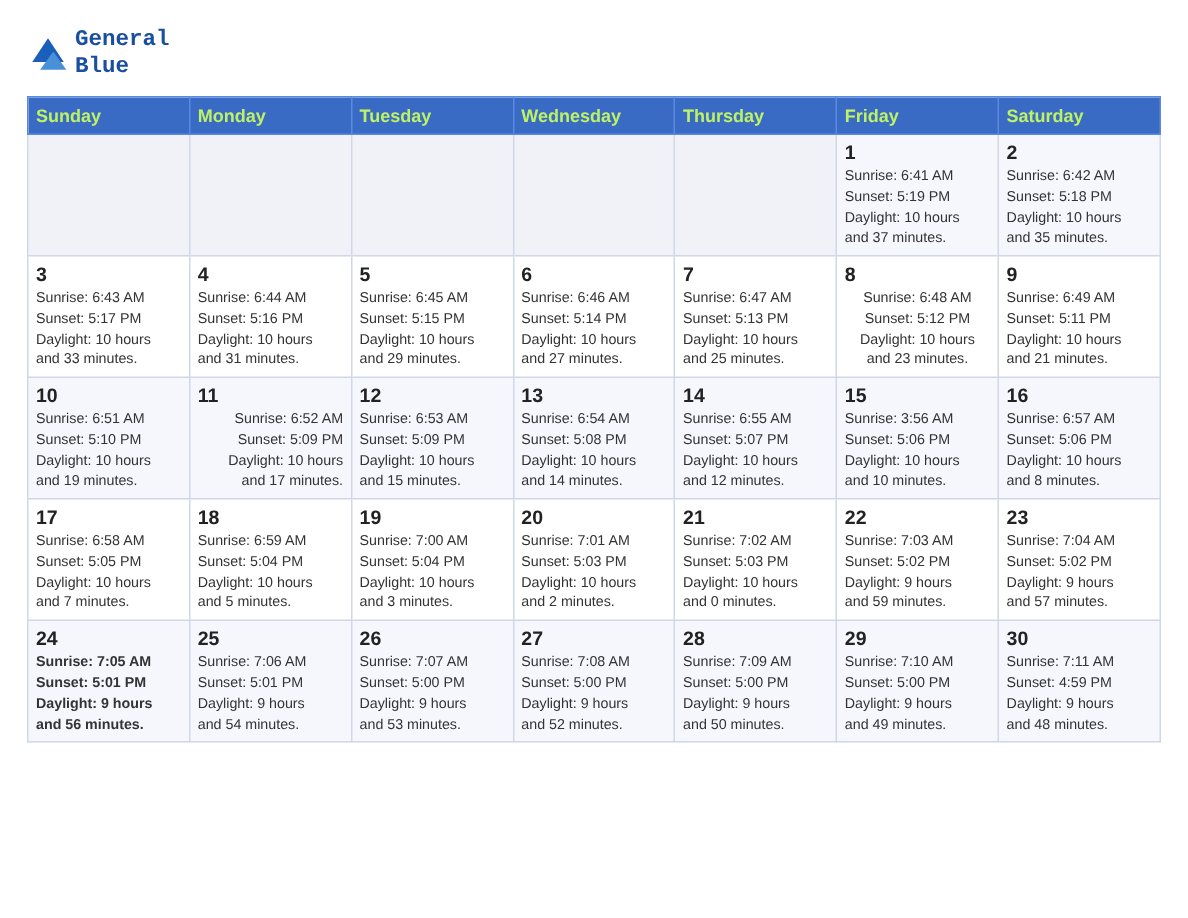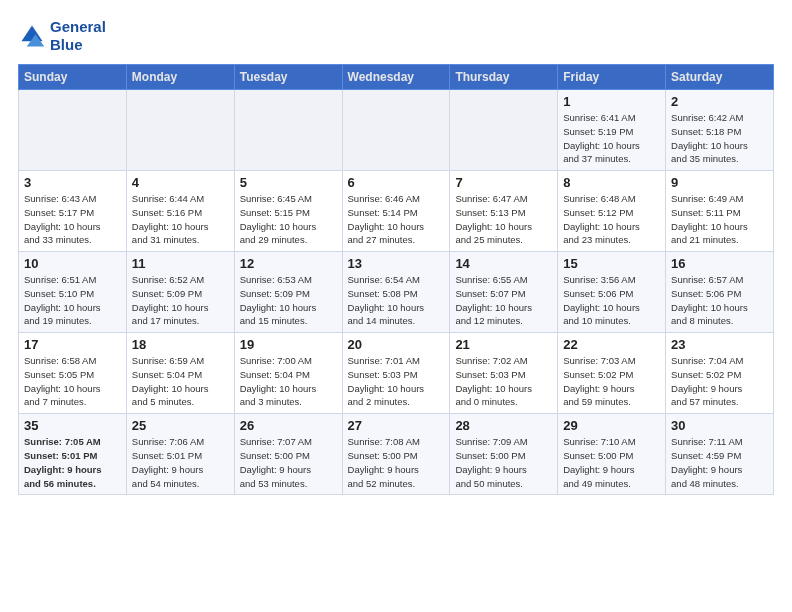--- a/index.html
+++ b/index.html
@@ -17,20 +17,21 @@
     .header-row {
       display: flex;
       justify-content: space-between;
       align-items: flex-start;
       margin-bottom: 10px;
     }
     .logo {
       display: flex;
       align-items: center;
       gap: 4px;
+      font-family: Liberation Mono, monospace;
     }
     .logo-text {
       font-size: 15px;
       font-weight: bold;
       color: #1a4fa0;
       line-height: 1.2;
     }
     .logo-icon {
       width: 28px;
       height: 28px;
@@ -47,21 +48,21 @@
       font-size: 14px;
       color: #444;
     }
     table {
       width: 100%;
       border-collapse: collapse;
       table-layout: fixed;
     }
     thead tr th {
       background: #3a6bc4;
-      color: #e5e5e5;
+      color: #bef264;
       font-size: 12px;
       font-weight: bold;
       padding: 5px 5px;
       text-align: left;
       border: 1px solid #5a8ae0;
     }
     tbody tr td {
       border: 1px solid #d0d8e8;
       vertical-align: top;
       padding: 4px 5px;
@@ -175,21 +176,21 @@
           </td>
           <td>
             <span class="day-num">7</span>
             <div class="cell-info" style="white-space: pre-line;">Sunrise: 6:47 AM
 Sunset: 5:13 PM
 Daylight: 10 hours
 and 25 minutes.</div>
           </td>
           <td>
             <span class="day-num">8</span>
-            <div class="cell-info" style="white-space: pre-line;">Sunrise: 6:48 AM
+            <div class="cell-info" style="white-space: pre-line; text-align: center;">Sunrise: 6:48 AM
 Sunset: 5:12 PM
 Daylight: 10 hours
 and 23 minutes.</div>
           </td>
           <td>
             <span class="day-num">9</span>
             <div class="cell-info" style="white-space: pre-line;">Sunrise: 6:49 AM
 Sunset: 5:11 PM
 Daylight: 10 hours
 and 21 minutes.</div>
@@ -198,21 +199,21 @@
         <tr>
           <td>
             <span class="day-num">10</span>
             <div class="cell-info" style="white-space: pre-line;">Sunrise: 6:51 AM
 Sunset: 5:10 PM
 Daylight: 10 hours
 and 19 minutes.</div>
           </td>
           <td>
             <span class="day-num">11</span>
-            <div class="cell-info" style="white-space: pre-line;">Sunrise: 6:52 AM
+            <div class="cell-info" style="white-space: pre-line; text-align: right;">Sunrise: 6:52 AM
 Sunset: 5:09 PM
 Daylight: 10 hours
 and 17 minutes.</div>
           </td>
           <td>
             <span class="day-num">12</span>
             <div class="cell-info" style="white-space: pre-line;">Sunrise: 6:53 AM
 Sunset: 5:09 PM
 Daylight: 10 hours
 and 15 minutes.</div>
@@ -292,21 +293,21 @@
           <td>
             <span class="day-num">23</span>
             <div class="cell-info" style="white-space: pre-line;">Sunrise: 7:04 AM
 Sunset: 5:02 PM
 Daylight: 9 hours
 and 57 minutes.</div>
           </td>
         </tr>
         <tr>
           <td>
-            <span class="day-num">35</span>
+            <span class="day-num">24</span>
             <div class="cell-info" style="white-space: pre-line; font-weight: bold;">Sunrise: 7:05 AM
 Sunset: 5:01 PM
 Daylight: 9 hours
 and 56 minutes.</div>
           </td>
           <td>
             <span class="day-num">25</span>
             <div class="cell-info" style="white-space: pre-line;">Sunrise: 7:06 AM
 Sunset: 5:01 PM
 Daylight: 9 hours

